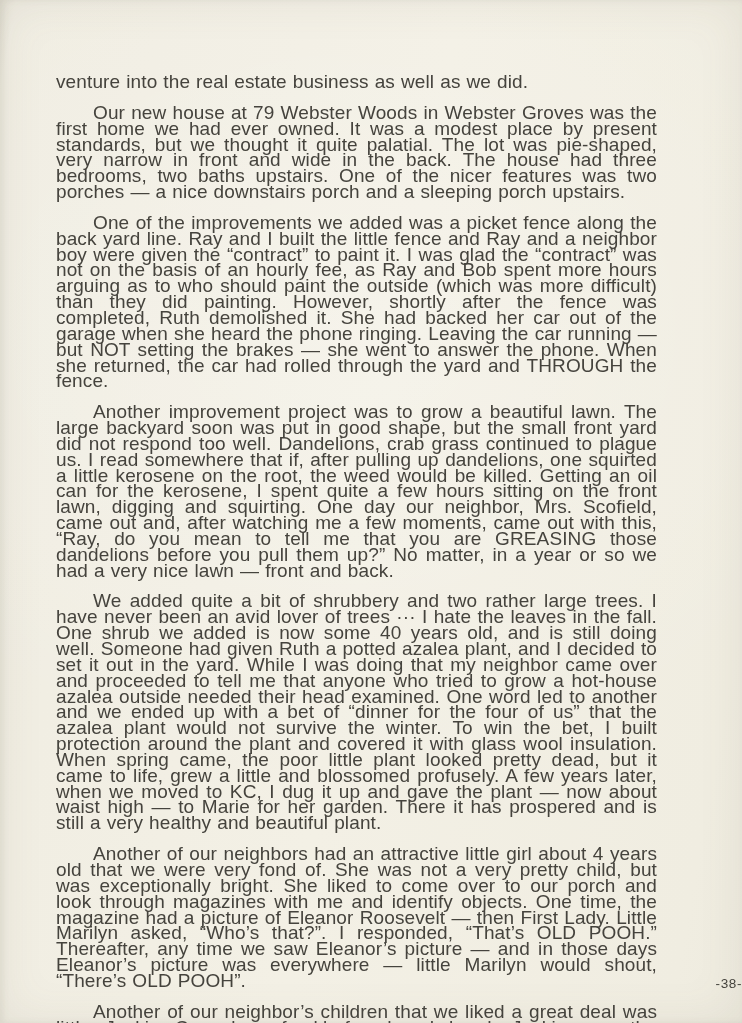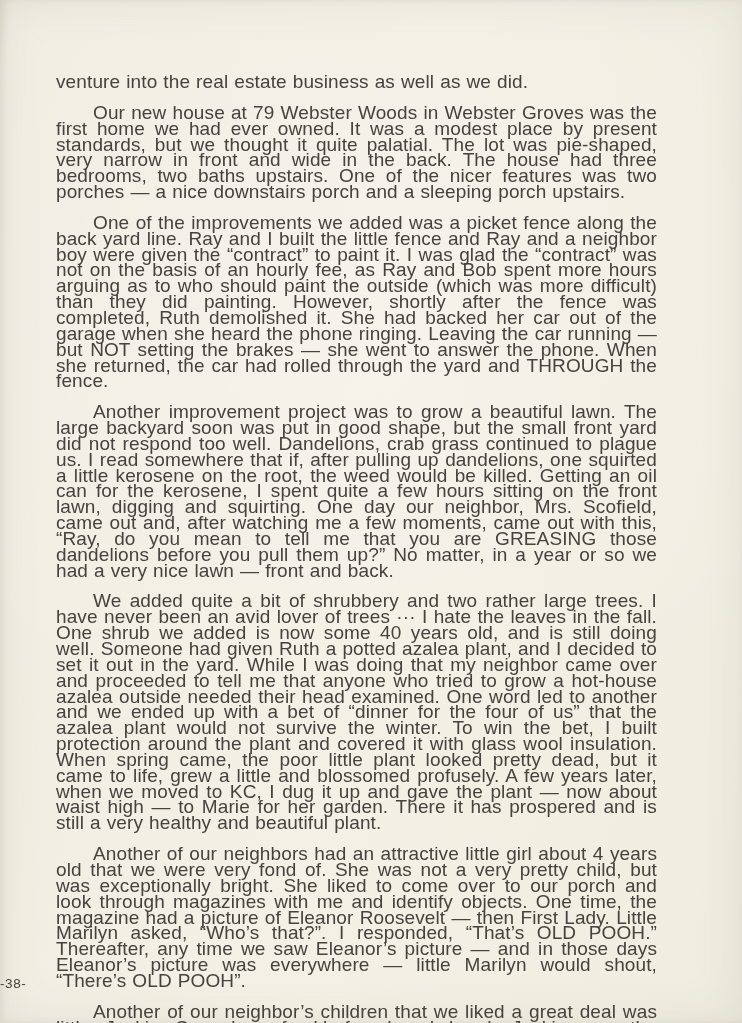--- a/index.html
+++ b/index.html
@@ -36,21 +36,21 @@
     text-indent: 37px;
   }
   .text-block p.continuation {
     text-indent: 0;
   }
   .page-number {
     position: absolute;
     left: 0;
     top: 976px;
     width: 742px;
-    text-align: left;
+    text-align: right;
     font-size: 13.5px;
     letter-spacing: 0.6px;
     color: #45433d;
   }
 </style>
 </head>
 <body>
 
 <div class="scan-page">
   <div class="text-block">

